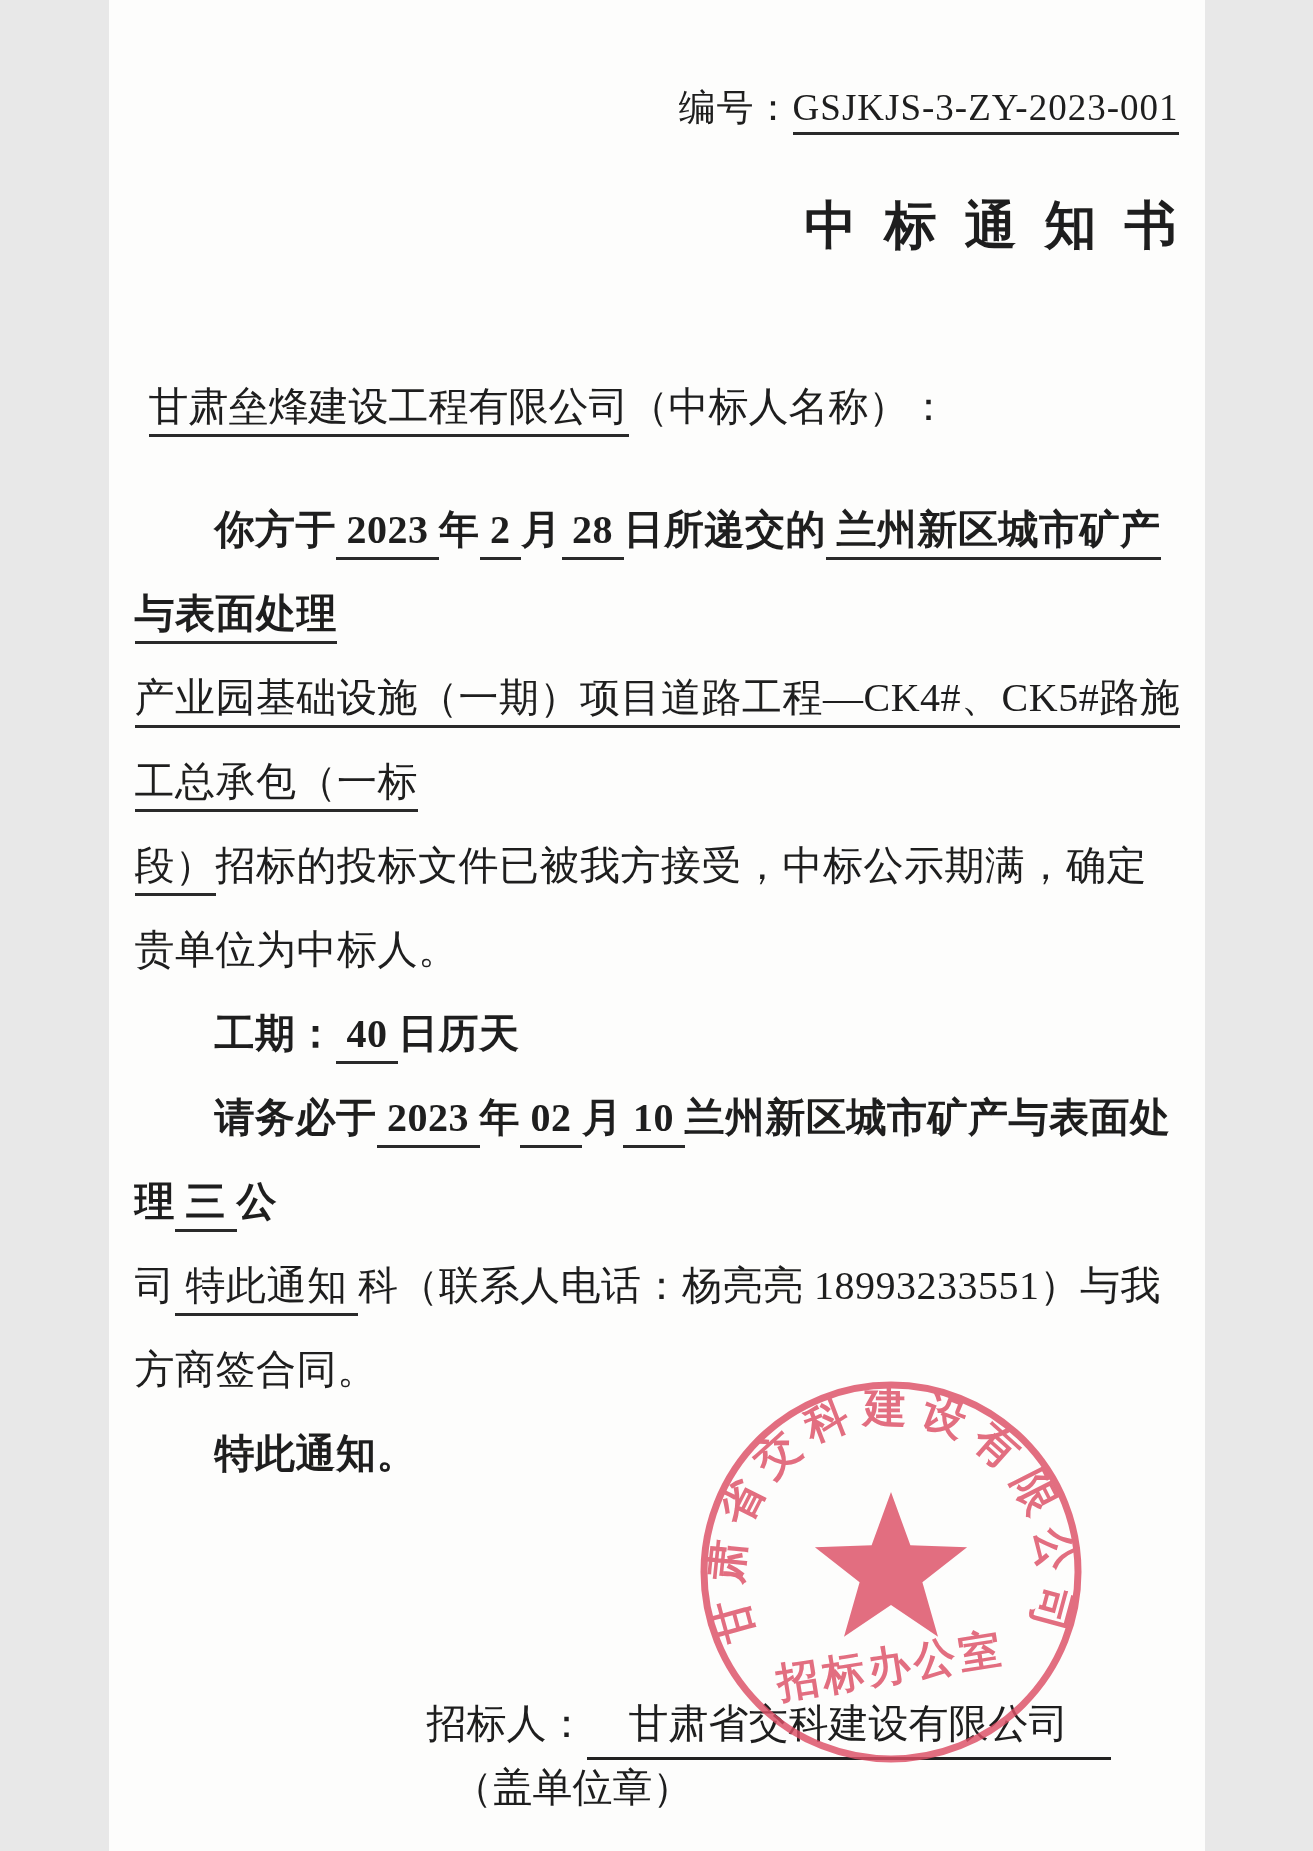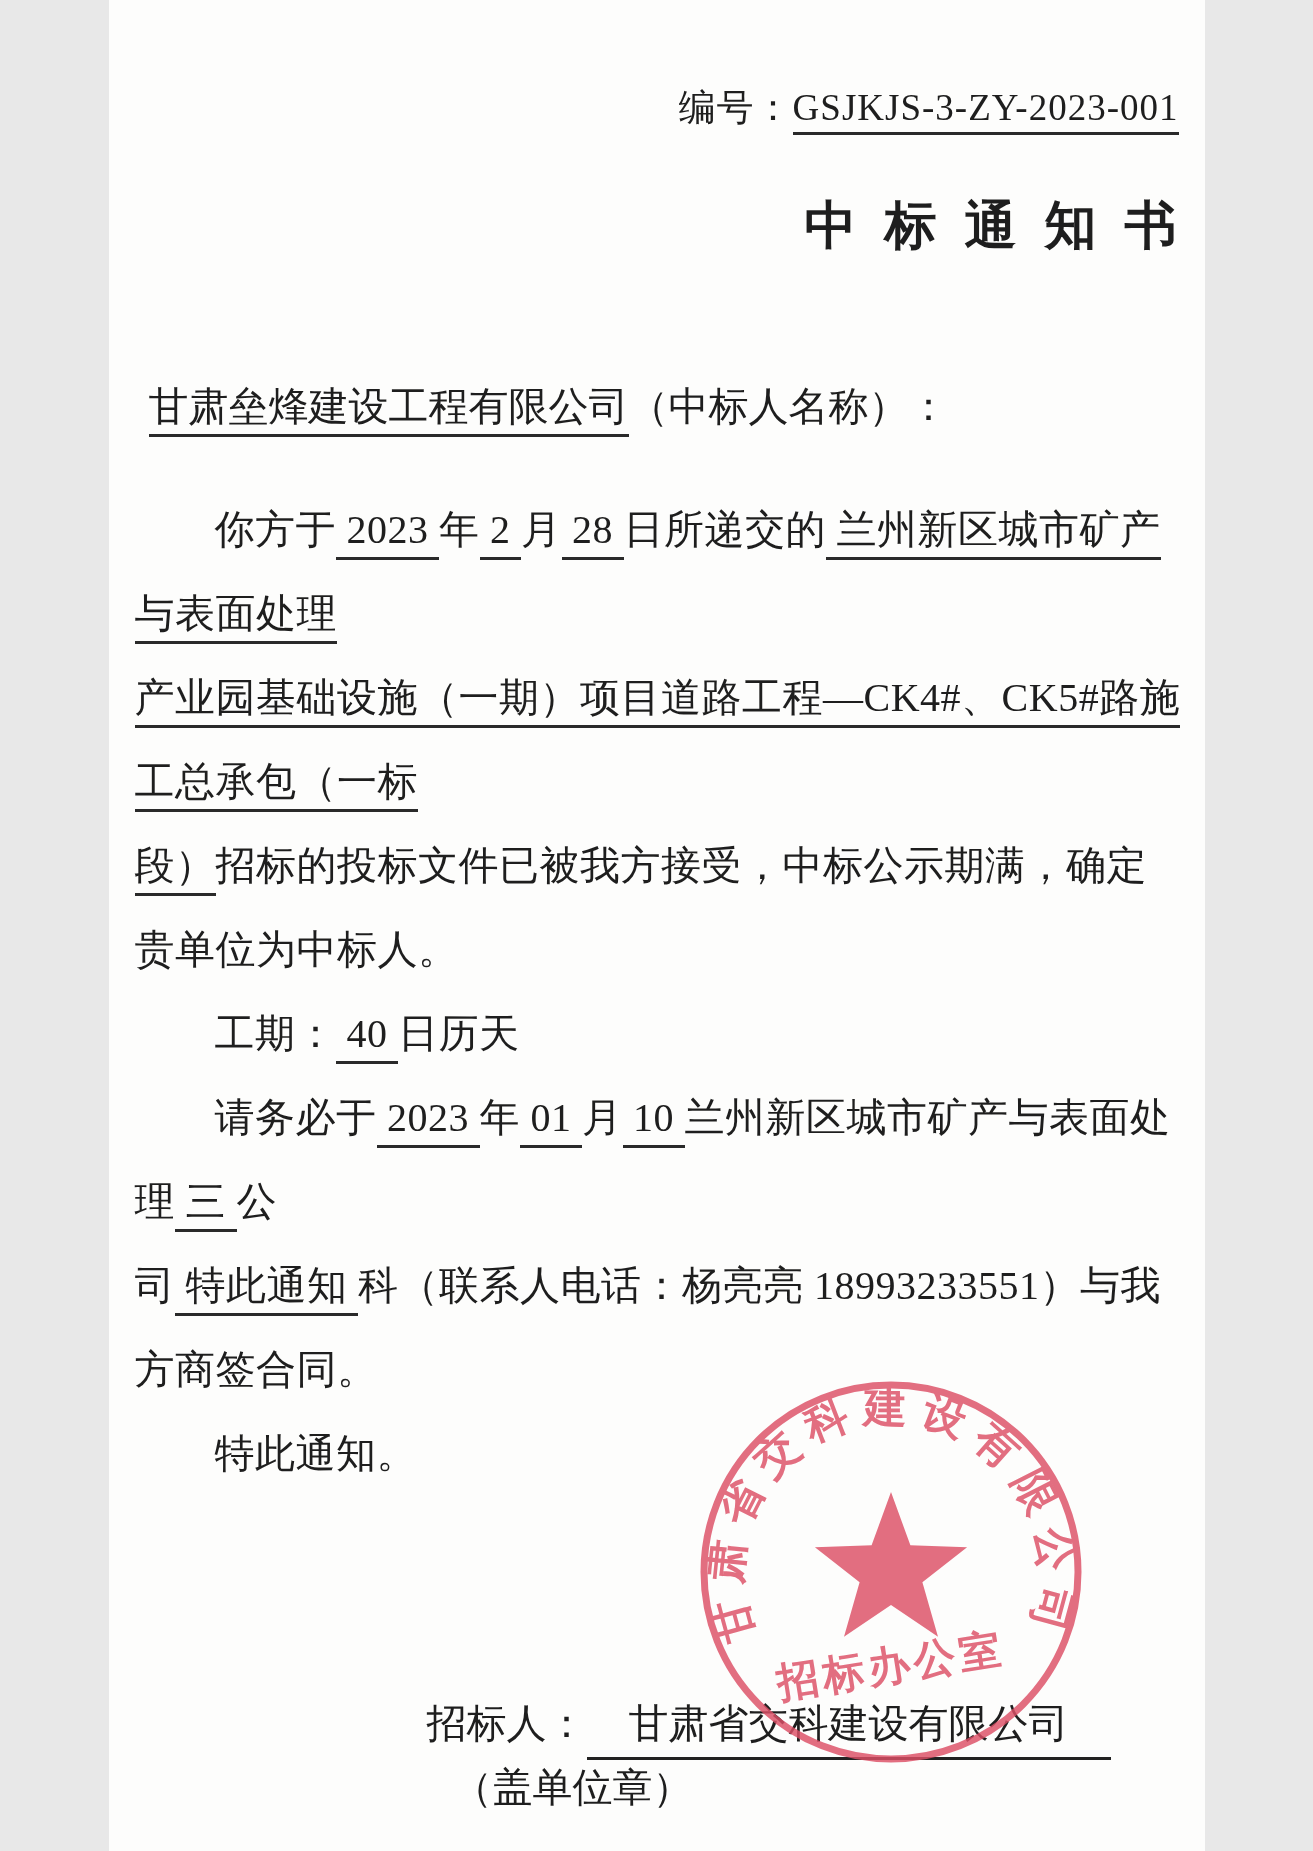--- a/index.html
+++ b/index.html
@@ -34,21 +34,21 @@
     font-size:40px;
   }
   .bodytext {
     margin-top:54px;
     padding:0 22px 0 26px;
     font-size:40px;
     line-height:2.1;
     letter-spacing:0.5px;
   }
   .bodytext p { margin:0; }
-  .ind2 { text-indent:2em; }
+  .ind2 { text-indent:2em;font-weight:bold; }
   .ind7 { text-indent:7em; }
   .u { border-bottom:3px solid #2a2a2a; padding-bottom:5px; }
   .sig { font-size:40px; }
   .sig-row1 { margin-top:200px; padding-left:318px; }
   .name-ul { display:inline-block; border-bottom:3px solid #222; padding:0 42px 6px 42px; }
   .sig-suffix { margin-left:26px; }
   .stamp {
     position:absolute;
     left:572px; top:1362px;
     width:420px; height:420px;
@@ -65,21 +65,21 @@
 
   <h1 class="title">中标通知书</h1>
 
   <p class="addressee"><span class="u">甘肃垒烽建设工程有限公司</span><span>（中标人名称）：</span></p>
 
   <div class="bodytext">
     <p class="ind2"><span>你方于</span><span class="u"> 2023 </span><span>年</span><span class="u"> 2 </span><span>月</span><span class="u"> 28 </span><span>日所递交的</span><span class="u"> 兰州新区城市矿产与表面处理</span></p>
     <p><span class="u">产业园基础设施（一期）项目道路工程—CK4#、CK5#路施工总承包（一标</span></p>
     <p><span class="u">段）</span><span>招标的投标文件已被我方接受，中标公示期满，确定贵单位为中标人。</span></p>
     <p class="ind2"><span>工期：</span><span class="u"> 40 </span><span>日历天</span></p>
-    <p class="ind2"><span>请务必于</span><span class="u"> 2023 </span><span>年</span><span class="u"> 01 </span><span>月</span><span class="u"> 10 </span><span>兰州新区城市矿产与表面处理</span><span class="u"> 三 </span><span>公</span></p>
+    <p class="ind2"><span>请务必于</span><span class="u"> 2023 </span><span>年</span><span class="u"> 02 </span><span>月</span><span class="u"> 10 </span><span>兰州新区城市矿产与表面处理</span><span class="u"> 三 </span><span>公</span></p>
     <p><span>司</span><span class="u"> 特此通知 </span><span>科（联系人电话：杨亮亮 18993233551）与我方商签合同。</span></p>
     <p class="ind2"><span>特此通知。</span></p>
   </div>
 
   <div class="sig sig-row1"><span>招标人：</span><span class="name-ul">甘肃省交科建设有限公司</span><span class="sig-suffix">（盖单位章）</span></div>
 
   <svg class="stamp" viewBox="0 0 420 420" xmlns="http://www.w3.org/2000/svg">
     <defs>
       <path id="arcPath" d="M 80.1,285 A 150,150 0 1 1 339.9,285" fill="none"></path>
     </defs>

